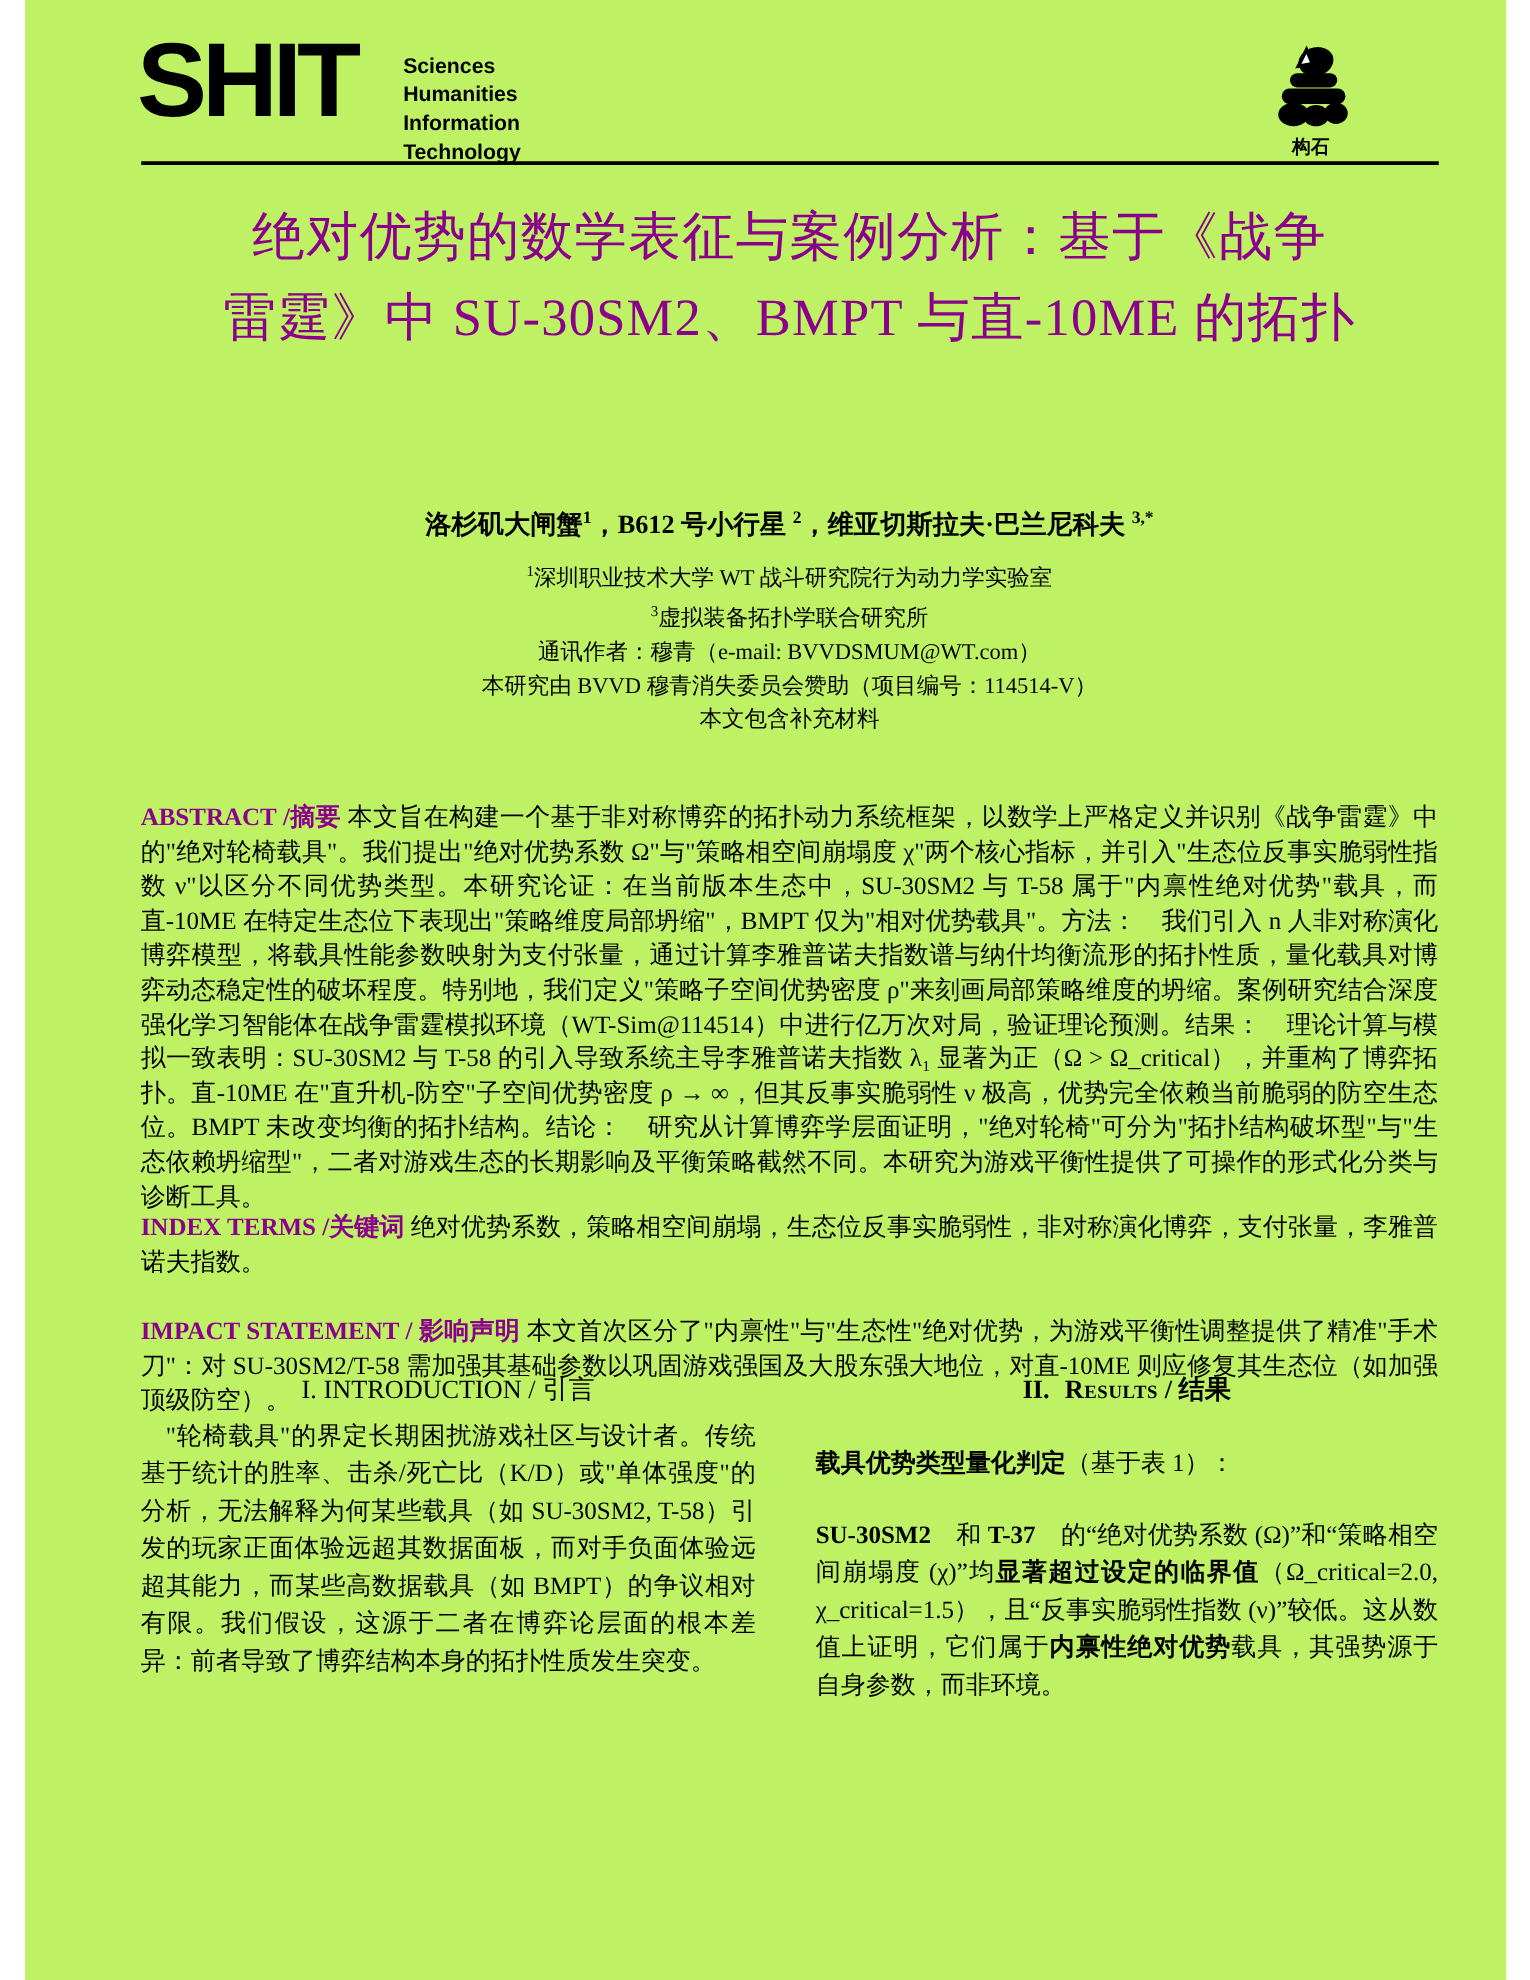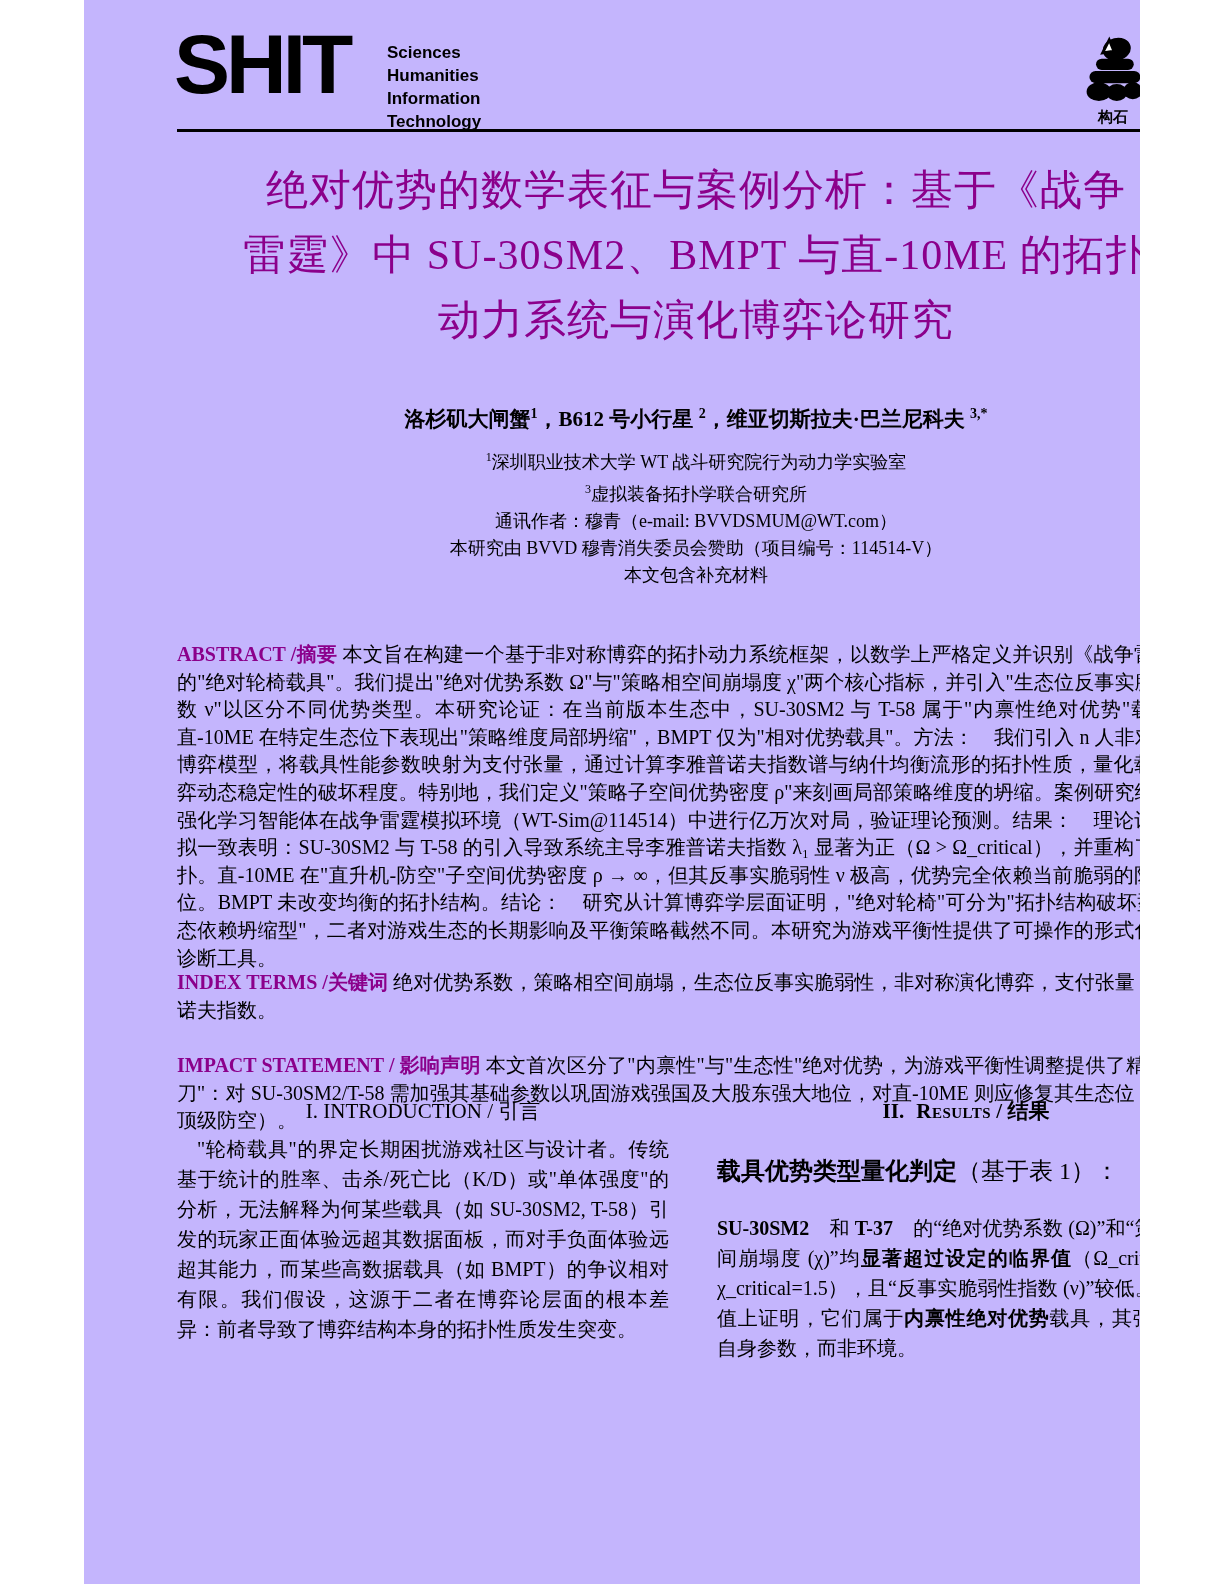--- a/index.html
+++ b/index.html
@@ -1,20 +1,20 @@
 <!DOCTYPE html>
 <html><head>
 <meta charset="utf-8">
 <style>
   html,body{margin:0;padding:0;background:#ffffff;}
   .page{
     position:relative;
-    width:1056px;height:1584px;
+    width:1185px;height:1584px;
     margin:0 auto;
-    background:#c4b5fd;
+    background:#bef264;
     color:#000;
     font-family:"Liberation Serif","DejaVu Serif",serif;
     overflow:hidden;
   }
   
   .logo-shit{
     position:absolute;left:90px;top:18px;
     font-family:"Liberation Sans","DejaVu Sans",sans-serif;
     font-weight:900;font-size:84px;line-height:1.1;
     letter-spacing:-4px;
@@ -68,21 +68,21 @@
   .col-left{left:93px;width:492px;}
   .col-right{left:633px;width:498px;}
   .sec-heading{
     text-align:center;font-size:21px;line-height:28px;margin-bottom:9px;
   }
   .sec-heading .num{margin-right:12px;}
   .sec-heading.bold{font-weight:700;}
   .smallcaps{font-variant:small-caps;letter-spacing:0.5px;}
   .col-body{text-align:justify;}
   .indent1{text-indent:1em;}
-  .lead-line{margin-top:31px;font-size:24px;line-height:30px;}
+  .lead-line{margin-top:31px;font-size:20px;line-height:30px;}
   .results-para{margin-top:27px;text-align:justify;}
   .b{font-weight:700;}
 </style>
 </head>
 <body>
 
 <div class="page">
 
   <div class="logo-shit">SHIT</div>
   <div class="logo-sub">
@@ -103,21 +103,20 @@
       <ellipse cx="62" cy="58" rx="10" ry="9" fill="#000"></ellipse>
     </svg>
     <div class="org-label">构石</div>
   </div>
 
   <div class="rule"></div>
 
   <div class="title">
     <div>绝对优势的数学表征与案例分析：基于《战争</div>
     <div>雷霆》中 SU-30SM2、BMPT 与直-10ME 的拓扑</div>
-    <div>动力系统与演化博弈论研究</div>
   </div>
 
   <div class="authors">
     <span>洛杉矶大闸蟹</span><sup>1</sup><span>，</span><span>B612 号小行星</span> <sup>2</sup><span>，</span><span>维亚切斯拉夫·巴兰尼科夫</span> <sup>3,*</sup>
   </div>
 
   <div class="affil">
     <div><sup>1</sup><span>深圳职业技术大学 WT 战斗研究院行为动力学实验室</span></div>
     <div><sup>3</sup><span>虚拟装备拓扑学联合研究所</span></div>
     <div>通讯作者：穆青（e-mail: BVVDSMUM@WT.com）</div>

